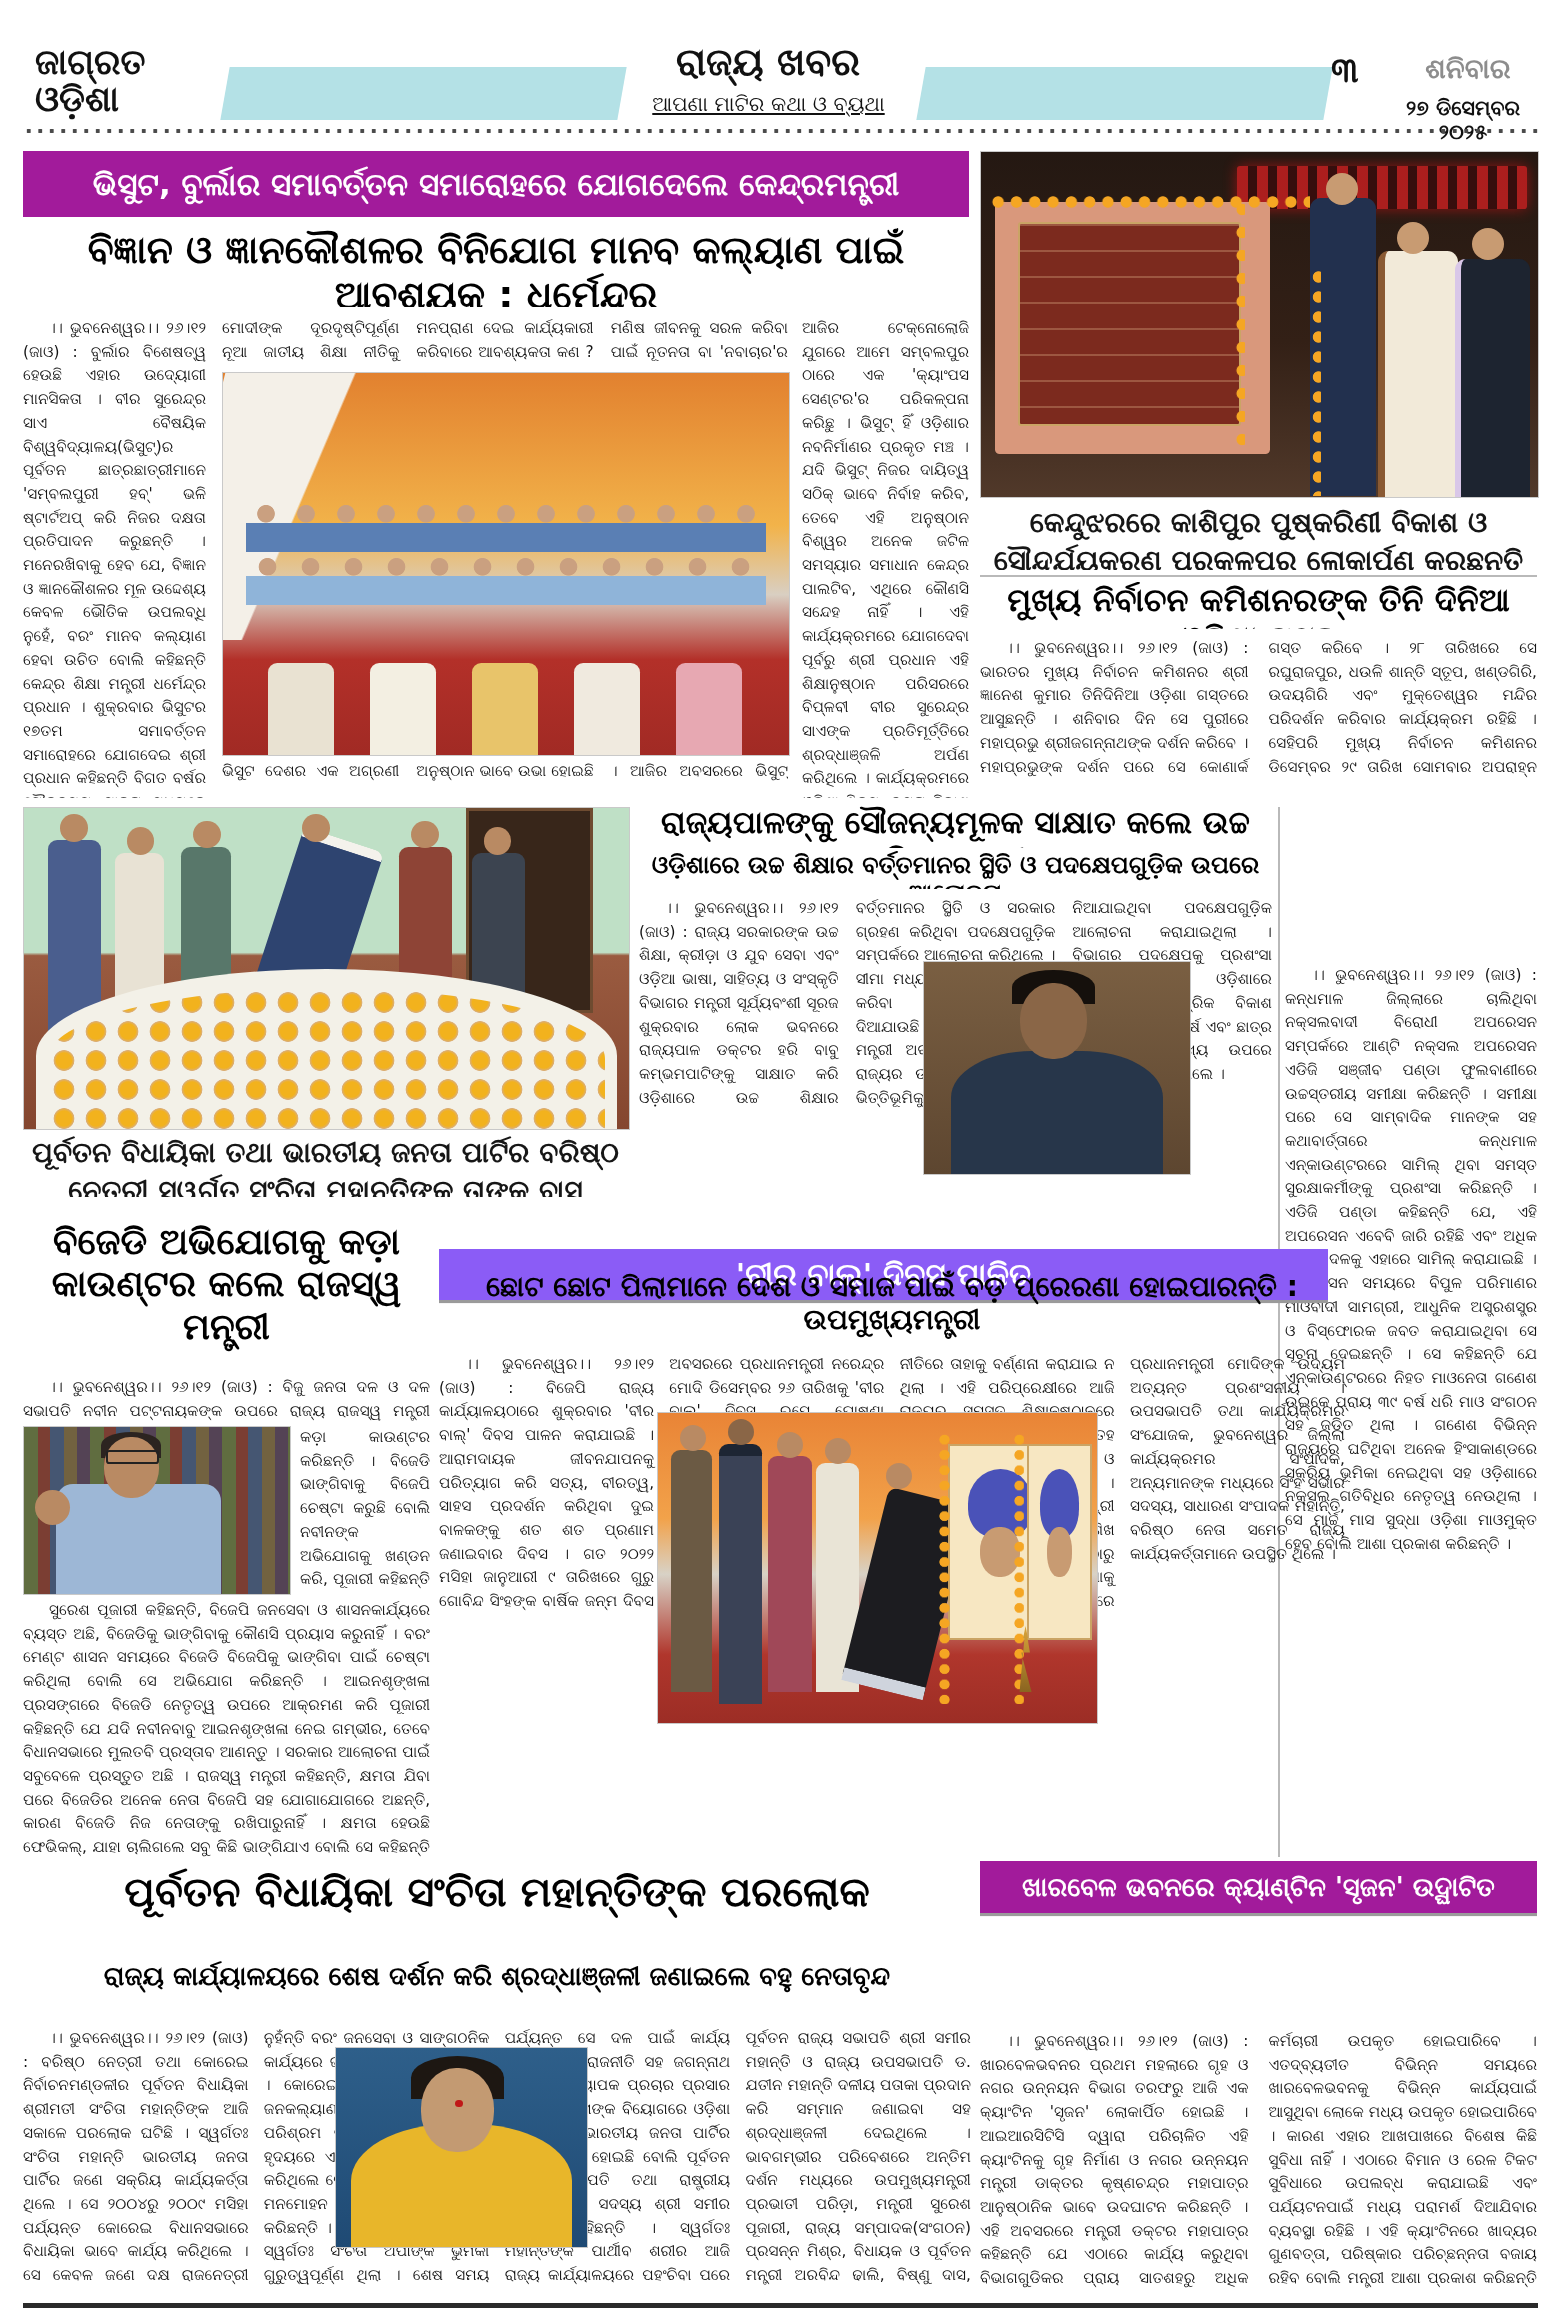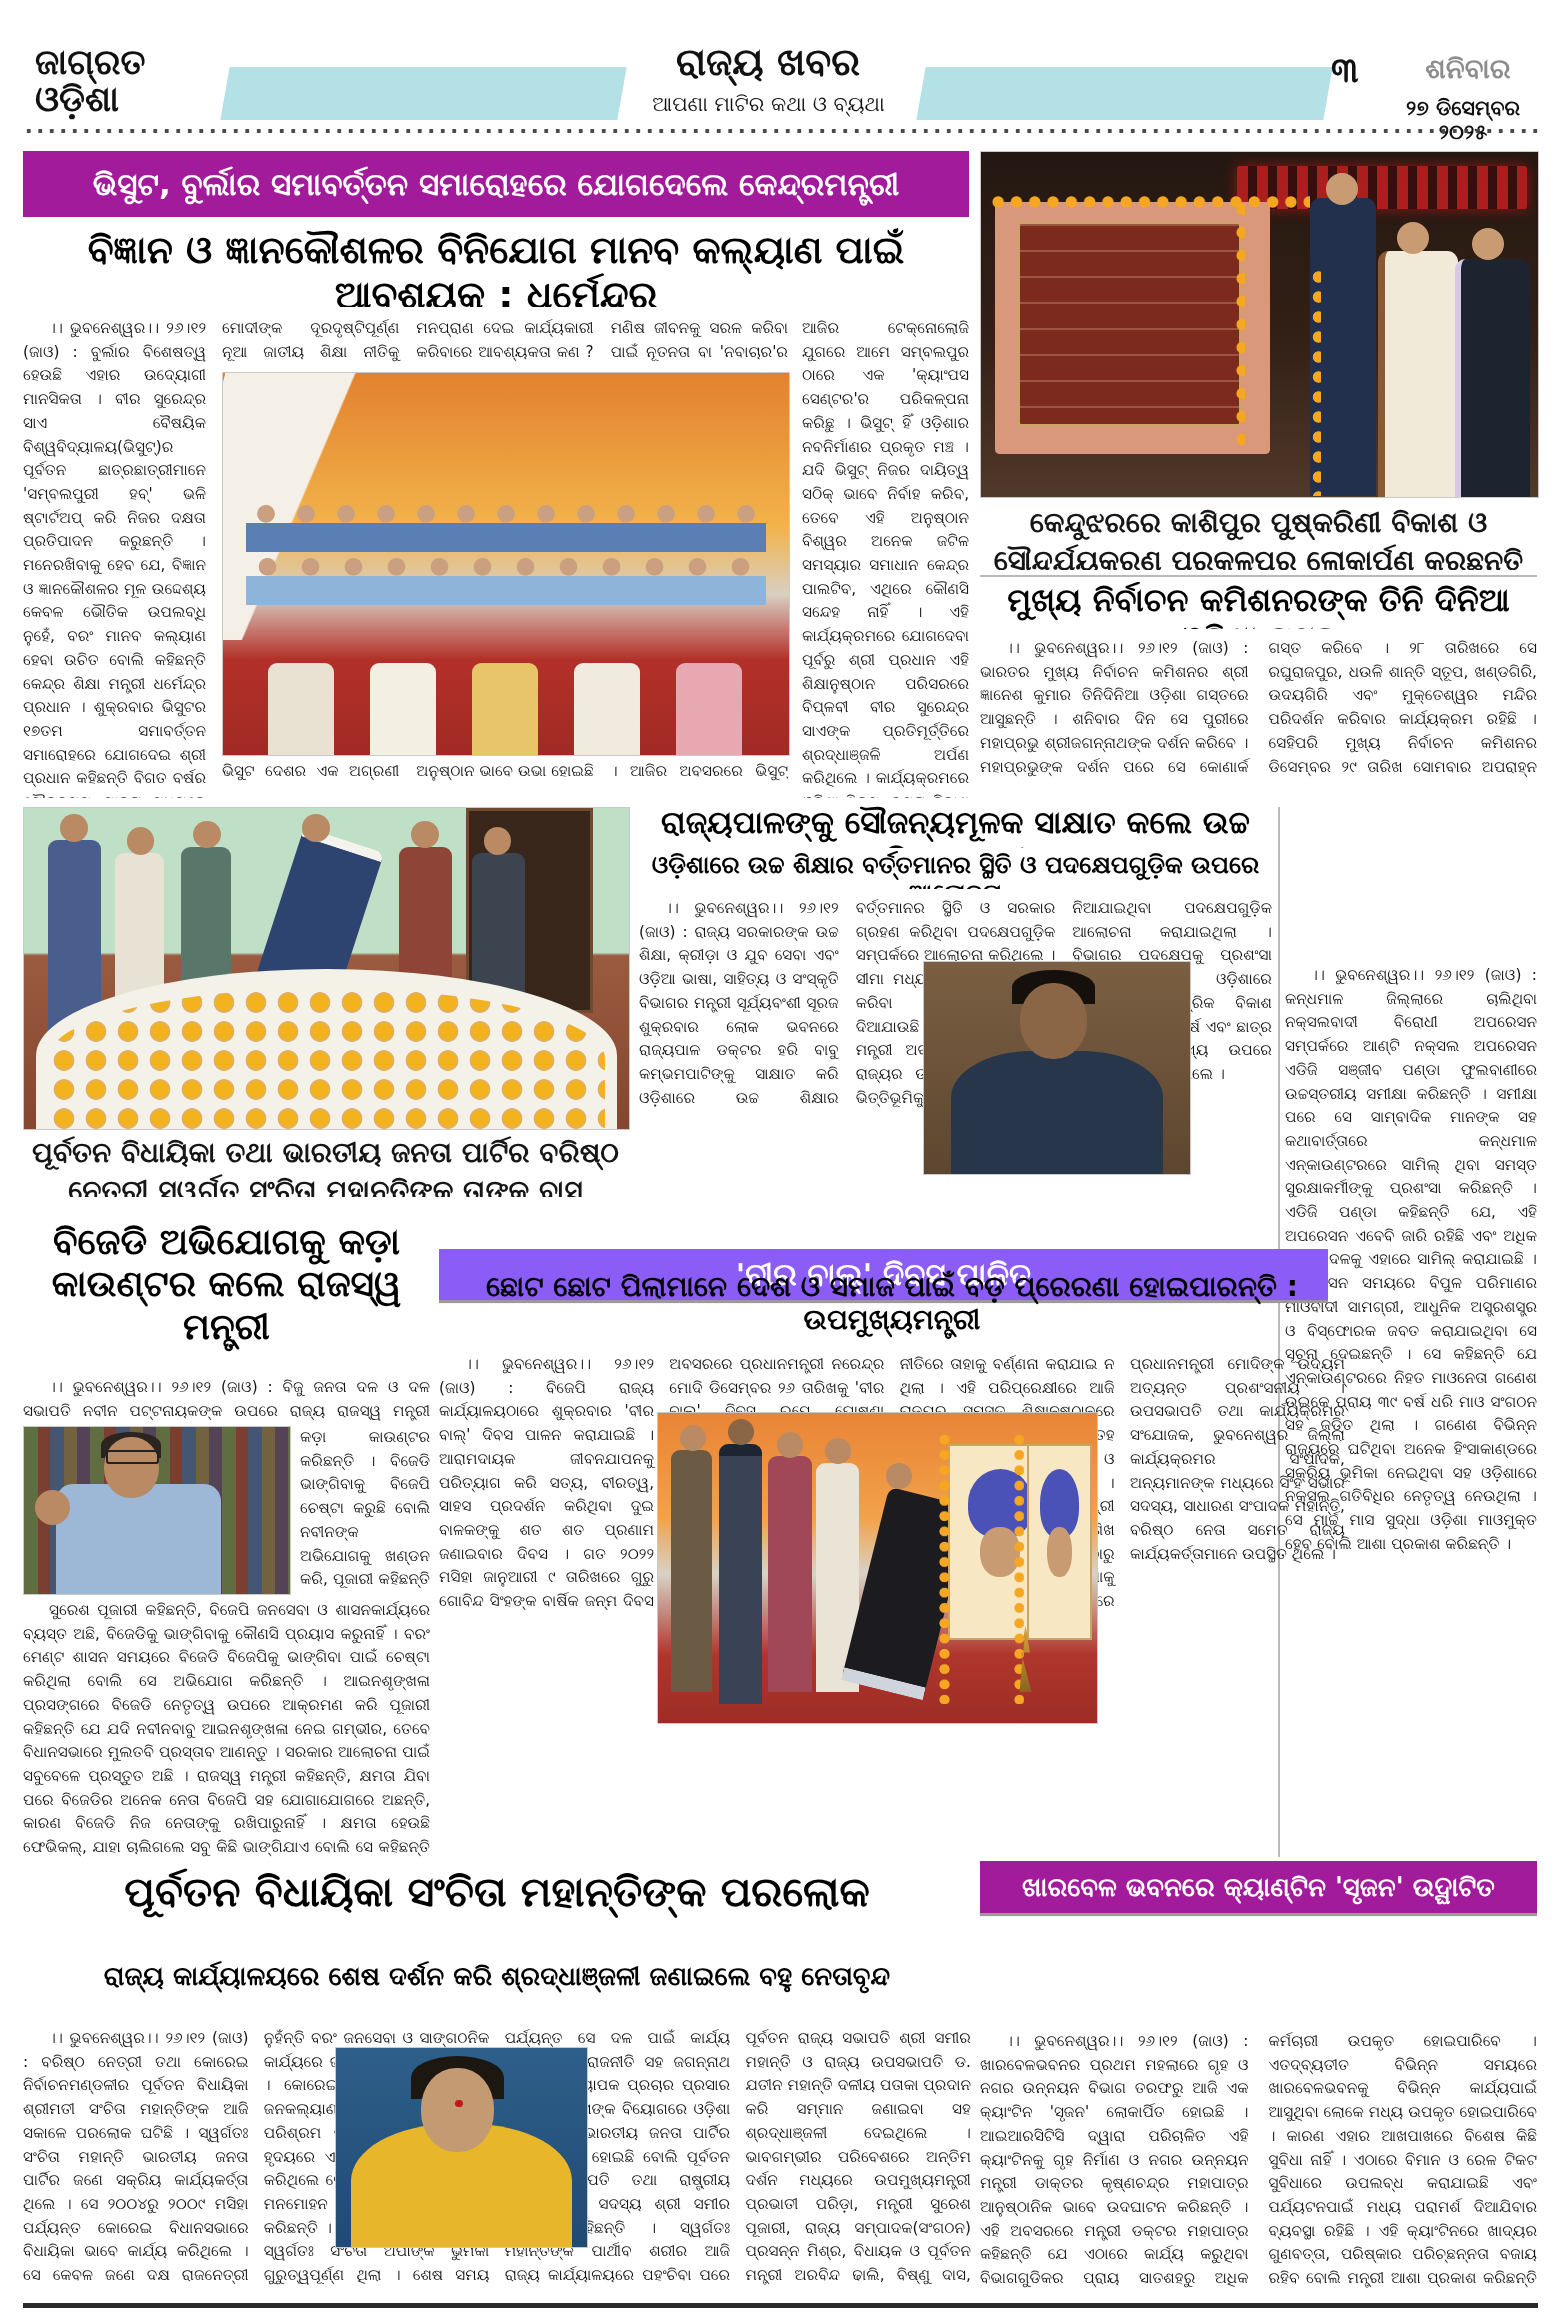--- a/index.html
+++ b/index.html
@@ -74,21 +74,21 @@
 <body>
 
 <div id="page">
 
   <div class="abs" style="left:35px;top:44px;width:191px;font-size:35px;font-weight:bold;line-height:1.05;">ଜାଗ୍ରତ ଓଡ଼ିଶା</div>
 
   <div class="abs cyanband" style="left:225px;top:67px;width:397px;height:53px;"></div>
   <div class="abs cyanband" style="left:921px;top:67px;width:407px;height:53px;"></div>
 
   <div class="abs" style="left:623px;top:40px;width:290px;text-align:center;font-size:38px;font-weight:bold;">ରାଜ୍ୟ ଖବର</div>
-  <div class="abs" style="left:604px;top:92px;width:329px;text-align:center;font-size:20.6px;">ଆପଣା ମାଟିର କଥା ଓ ବ୍ୟଥା</div>
+  <div class="abs" style="left:604px;top:92px;width:329px;text-align:center;font-size:20.6px;text-decoration:underline;">ଆପଣା ମାଟିର କଥା ଓ ବ୍ୟଥା</div>
 
   <div class="abs" style="left:1331px;top:50px;width:46px;font-size:35px;font-weight:bold;">୩</div>
   <div class="abs" style="left:1399px;top:52px;width:138px;text-align:center;font-size:27.5px;font-weight:bold;color:#8d8d8d;">ଶନିବାର</div>
   <div class="abs" style="left:1379px;top:96px;width:168px;text-align:center;font-size:20.6px;font-weight:bold;">୨୭ ଡିସେମ୍ବର ୨୦୨୫</div>
 
   <div class="abs dotted" style="left:23px;top:127px;width:1515px;"></div>
 
   <div class="abs banner" style="left:23px;top:151px;width:946px;height:66px;background:#a21b9b;font-size:31px;">ଭିସୁଟ, ବୁର୍ଲାର ସମାବର୍ତ୍ତନ ସମାରୋହରେ ଯୋଗଦେଲେ କେନ୍ଦ୍ରମନ୍ତ୍ରୀ</div>
 
   <div class="abs hl" style="left:23px;top:228px;width:946px;height:79px;font-size:38px;">ବିଜ୍ଞାନ ଓ ଜ୍ଞାନକୌଶଳର ବିନିଯୋଗ ମାନବ କଲ୍ୟାଣ ପାଇଁ ଆବଶ୍ୟକ : ଧର୍ମେନ୍ଦ୍ର</div>

